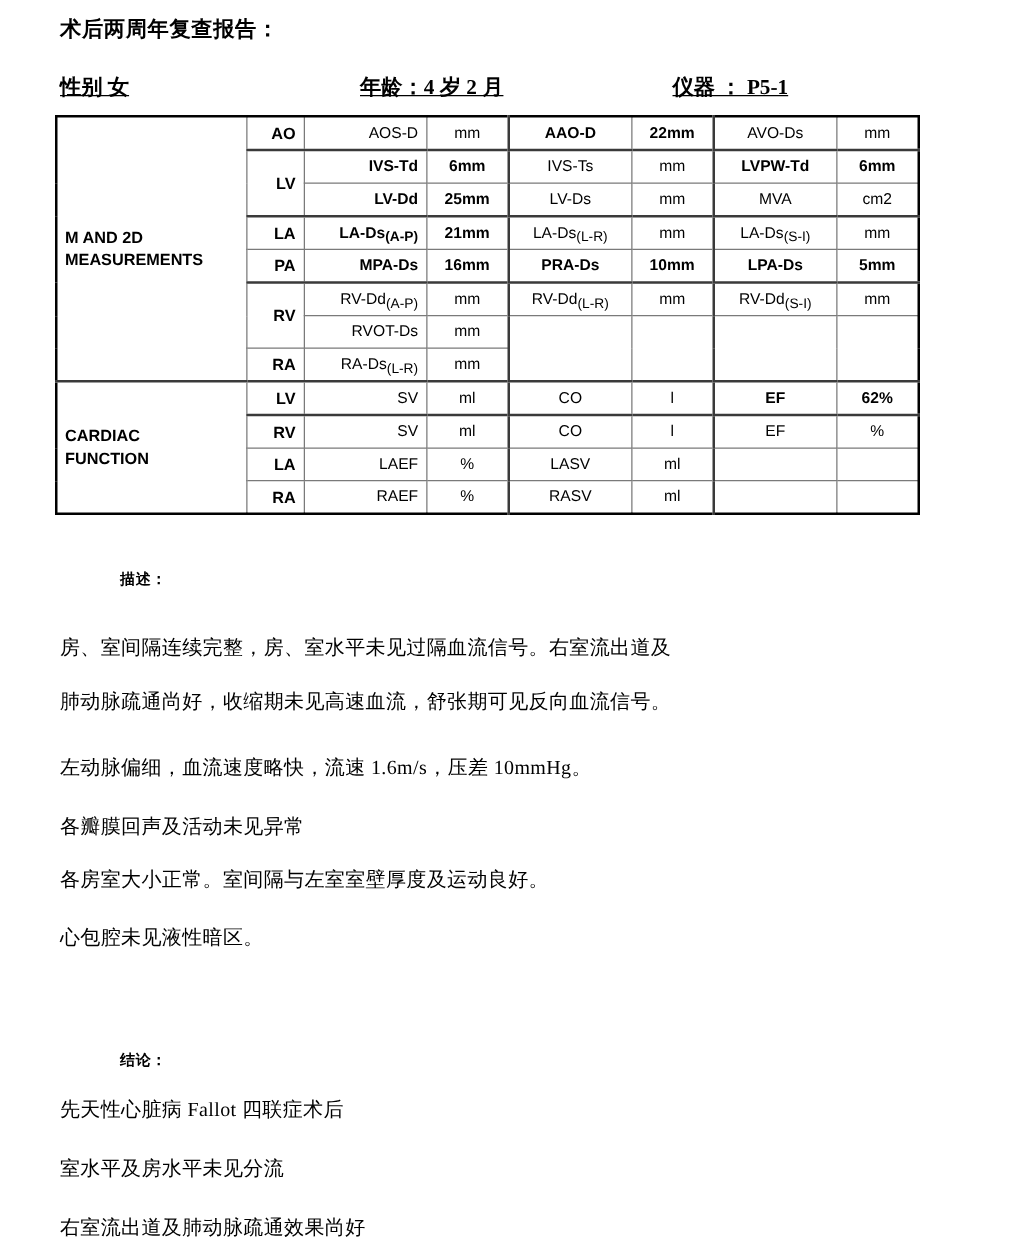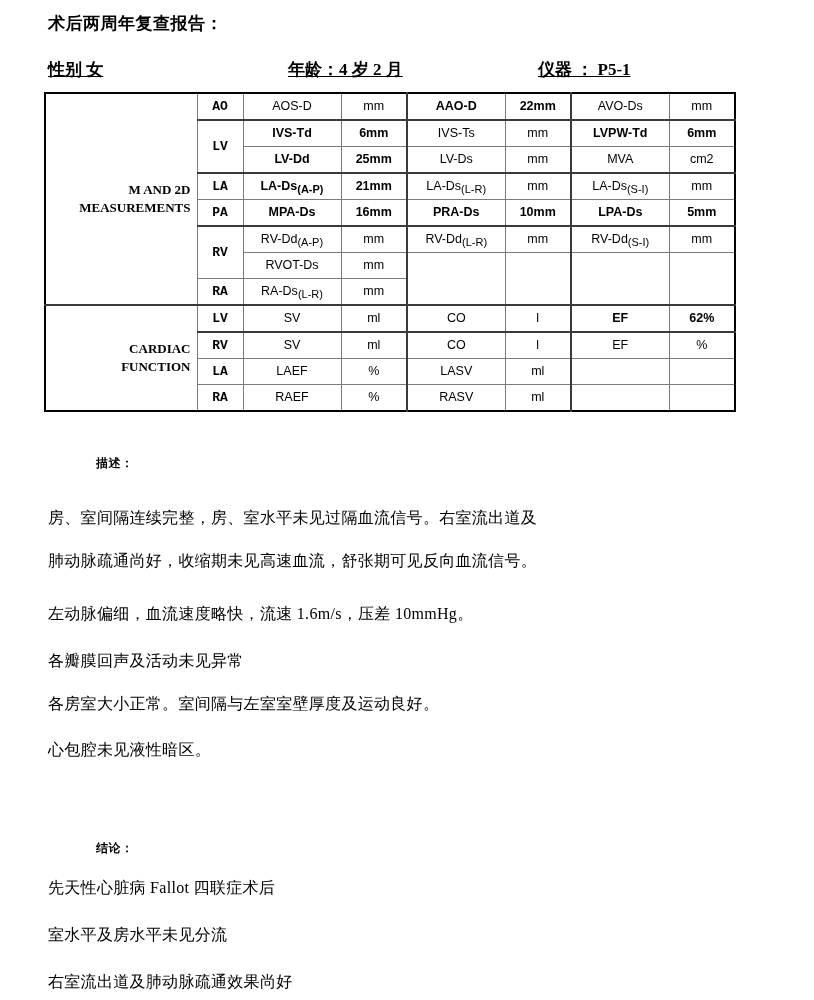--- a/index.html
+++ b/index.html
@@ -68,23 +68,23 @@
     padding: 0 6px;
     height: 25px;
     vertical-align: middle;
     line-height: 1.05;
     overflow: hidden;
     white-space: nowrap;
   }
   
   .meas-table { border: 2px solid #000; }
 
-  .c-section { width: 152px; text-align: right; font-weight: bold; font-size: 13px; font-family: Liberation Serif, serif; }
-  .c-cham    { width: 46px;  text-align: center; font-weight: bold; font-size: 13px; font-family: Liberation Mono, monospace; }
-  .c-lbl     { width: 98px;  text-align: center; }
+  .c-section { width: 152px; text-align: left; font-weight: bold; font-size: 13px; }
+  .c-cham    { width: 46px;  text-align: right; font-weight: bold; font-size: 13px; }
+  .c-lbl     { width: 98px;  text-align: right; }
   .c-val     { width: 66px;  text-align: center; }
 
   .b   { font-weight: bold; }
   .ctr { text-align: center; }
 
   
   .sep-top    { border-top: 2px solid #3a3a3a !important; }
   .sep-left   { border-left: 2px solid #3a3a3a !important; margin-top: 48px; }
   .no-top     { border-top: none !important; }
   .no-bottom  { border-bottom: none !important; }

